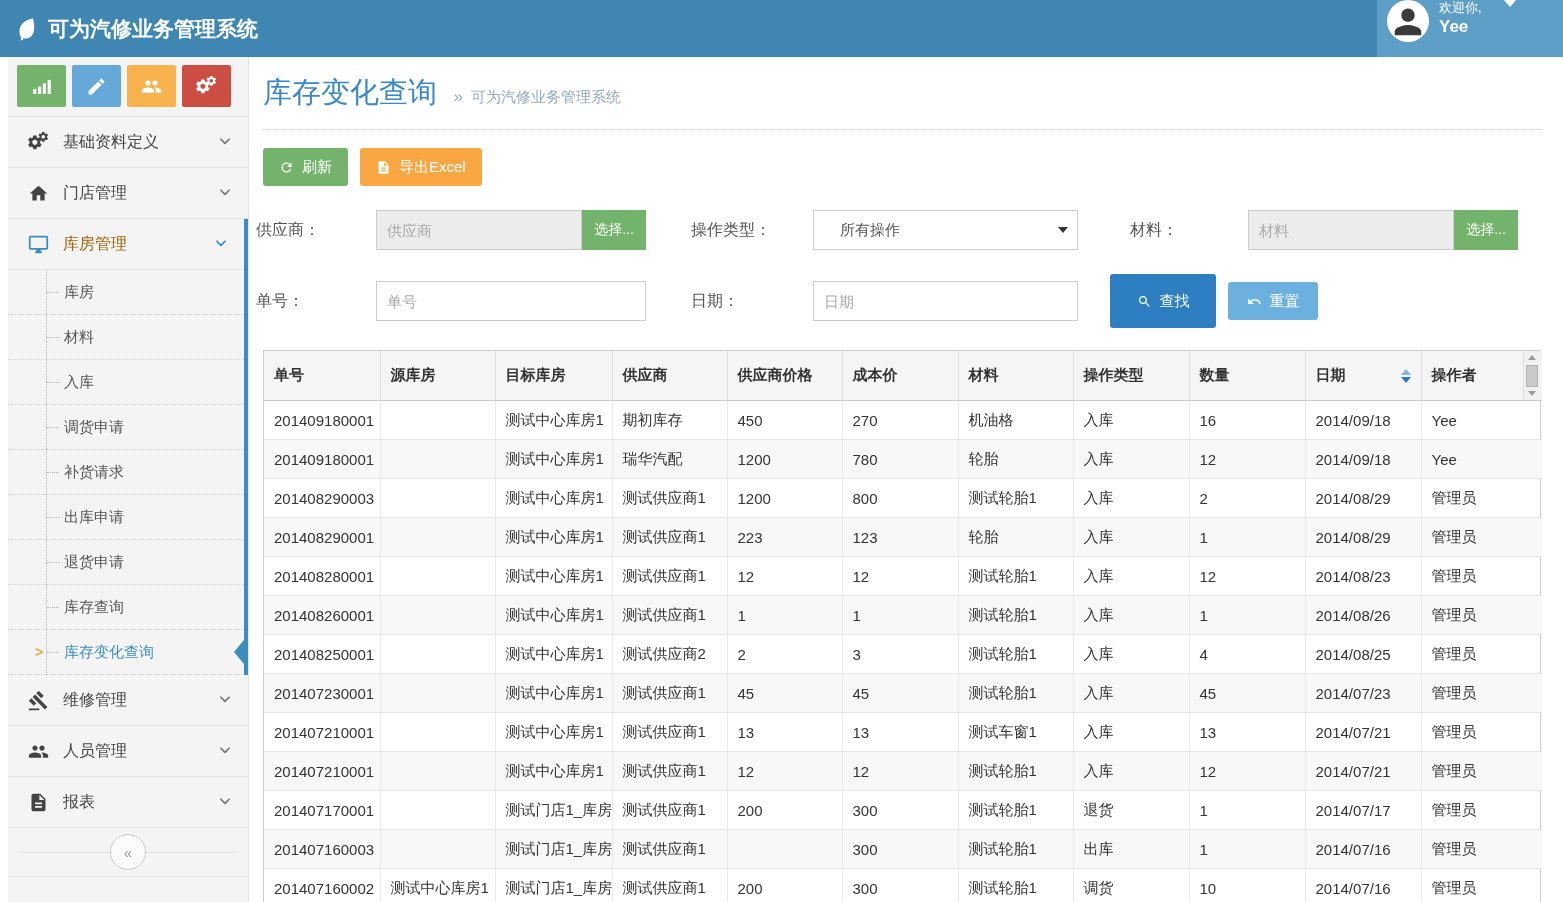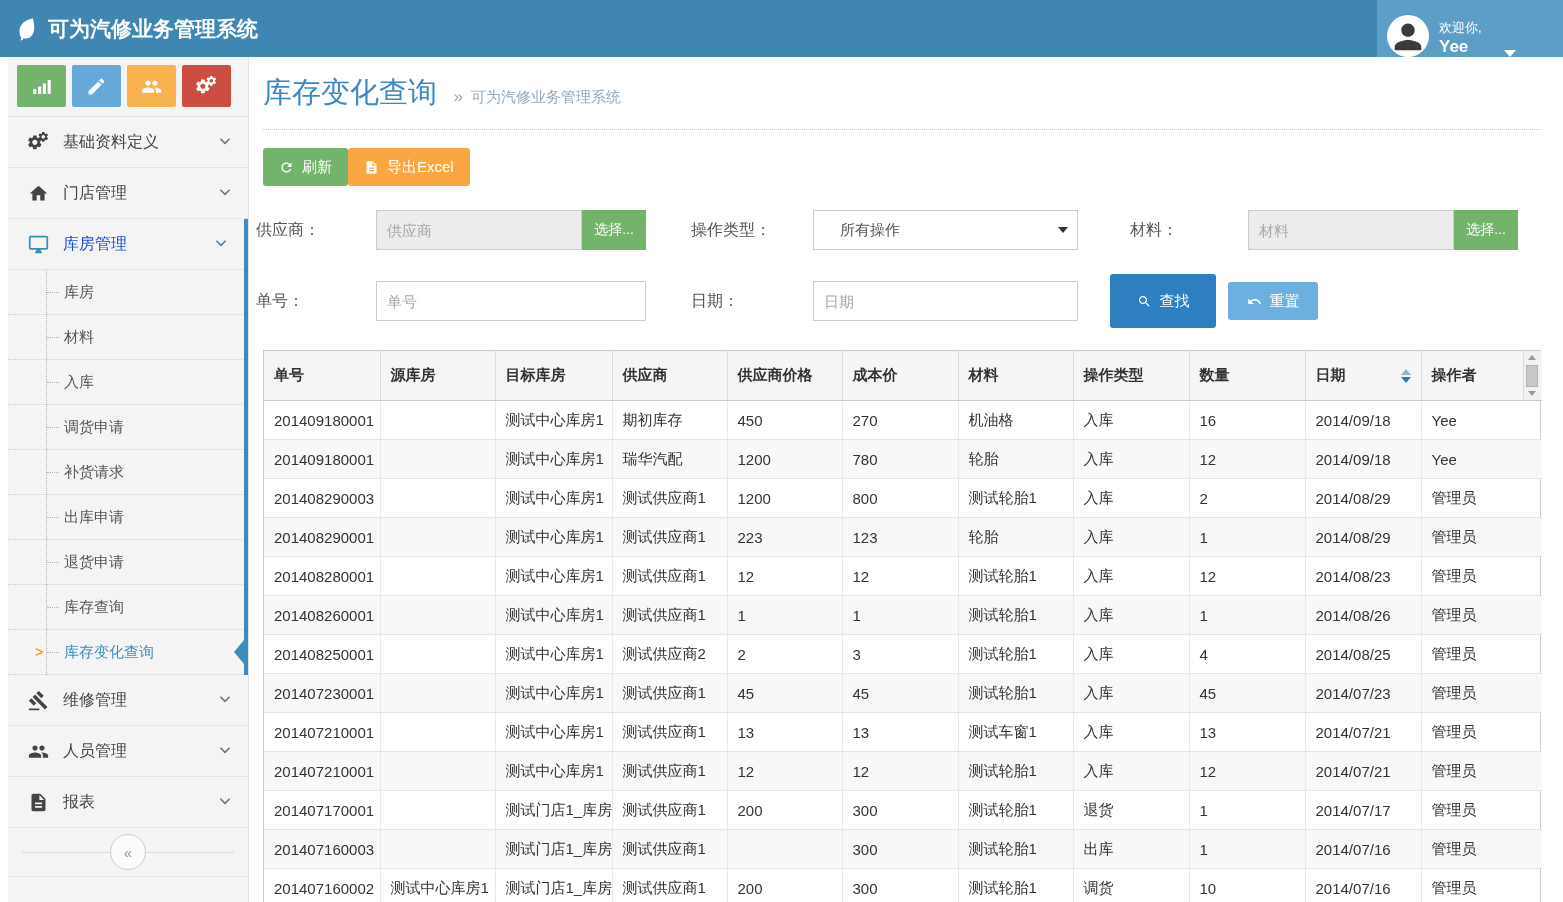--- a/index.html
+++ b/index.html
@@ -9,58 +9,58 @@
   *{margin:0;padding:0;box-sizing:content-box;}
   html,body{width:1563px;height:902px;overflow:hidden;}
   body{font-family:"Liberation Sans","DejaVu Sans",sans-serif;background:#fff;position:relative;}
   .icon{display:inline-flex;align-items:center;justify-content:center;line-height:0;}
   .icon svg{width:1em;height:1em;}
 
   
   .topbar{position:absolute;top:0;left:0;right:0;height:57px;background:var(--topbar);display:flex;align-items:center;z-index:20;}
   .brand{display:flex;align-items:center;gap:10px;padding-left:14px;color:#fff;font-size:21px;font-weight:bold;}
   .brand .icon{font-size:24px;transform:rotate(-12deg);}
-  .user-box{margin-left:auto;height:57px;width:166px;background:var(--userbox);display:flex;align-items:flex-end;padding:0 10px;gap:10px;color:#fff;cursor:pointer;}
+  .user-box{margin-left:auto;height:57px;width:166px;background:var(--userbox);display:flex;align-items:flex-start;padding:0 10px;gap:10px;color:#fff;cursor:pointer;}
   .avatar{width:42px;height:42px;min-width:42px;border-radius:50%;background:#fff;color:#3a3a3a;display:flex;align-items:center;justify-content:center;font-size:38px;overflow:hidden;}
   .welcome{line-height:1.25;}
   .welcome .l1{font-size:13px;}
   .welcome .l2{font-size:17px;font-weight:bold;}
   .tb-caret{margin-left:12px;width:0;height:0;border-left:6px solid transparent;border-right:6px solid transparent;border-top:7px solid #fff;}
 
   
   .sidebar{position:absolute;top:57px;left:8px;bottom:0;width:240px;background:#f4f4f4;border-right:1px solid #e3e3e3;z-index:10;}
   .quick{display:flex;gap:6px;padding:8px 8px 9px 9px;border-bottom:1px solid #e2e2e2;}
   .quick-btn{width:49px;height:42px;border-radius:2px;display:flex;align-items:center;justify-content:center;color:#fff;font-size:21px;cursor:pointer;}
   .menu-item{height:50px;display:flex;align-items:center;padding:0 16px 0 18px;border-bottom:1px solid #e4e4e4;color:#444;font-size:16px;cursor:pointer;background:#f4f4f4;}
   .menu-item .icon{font-size:21px;width:24px;color:#444;}
   .menu-label{margin-left:13px;}
   .menu-chevron{margin-left:auto;color:#777;font-size:14px;}
   .menu-group{border-right:4px solid var(--accent);}
   .menu-group .menu-item .icon,.menu-group .menu-item .menu-chevron{color:var(--accent);}
-  .menu-group .menu-label{color:#1d4ed8;text-align:right;}
+  .menu-group .menu-label{color:#a16207;text-align:right;}
   .submenu{position:relative;}
   .submenu::before{content:"";position:absolute;left:38px;top:0;bottom:0;border-left:1px dotted #b5b5b5;}
   .submenu-item{position:relative;height:44px;display:flex;align-items:center;padding-left:56px;border-bottom:1px dotted #cfcfcf;color:#555;font-size:15px;cursor:pointer;}
   .submenu-item::before{content:"";position:absolute;left:39px;width:12px;top:50%;border-top:1px dotted #b5b5b5;}
   .submenu-item.active{color:var(--accent);}
   .submenu-item.active::after{content:"";position:absolute;right:0;top:50%;transform:translateY(-50%);
     border-top:12px solid transparent;border-bottom:12px solid transparent;border-right:10px solid var(--accent);}
   .active-caret{position:absolute;left:27px;color:#e8a33d;font-weight:bold;font-size:14px;}
   .collapse-row{height:48px;position:relative;display:flex;align-items:center;justify-content:center;border-bottom:1px solid #e4e4e4;}
   .collapse-row::before{content:"";position:absolute;left:14px;right:14px;top:50%;border-top:1px solid #ddd;}
   .collapse-btn{width:34px;height:34px;border-radius:50%;background:#fbfbfb;border:1px solid #ccc;color:#999;display:flex;align-items:center;justify-content:center;font-size:15px;z-index:1;cursor:pointer;}
 
   
   .main{position:absolute;top:57px;left:240px;right:0;bottom:0;background:#fff;overflow:hidden;}
   .page-header{margin:0 22px 0 23px;padding:16px 0 16px;border-bottom:1px dotted #c9c9c9;}
   .page-title{font-size:29px;color:var(--title-blue);display:inline-block;}
   .breadcrumb{font-size:15px;color:#95a9ba;margin-left:12px;cursor:pointer;}
   .breadcrumb .sep{font-size:17px;margin-right:4px;}
 
-  .toolbar{margin:18px 22px 0 23px;display:flex;gap:0;}
+  .toolbar{margin:18px 22px 0 23px;display:flex;gap:12px;}
   .btn{display:inline-flex;align-items:center;justify-content:center;gap:8px;height:38px;padding:0 16px;border-radius:3px;color:#fff;font-size:15px;border:none;cursor:pointer;font-family:inherit;}
   .btn .icon{font-size:15px;}
   .btn-refresh{background:var(--green);}
   .btn-export{background:var(--orange);}
 
   .filters{margin:0 22px 0 16px;font-size:16px;color:#555;}
   .filter-row{display:flex;align-items:center;margin-top:24px;}
   .f-label{width:120px;}
   .f-label.w2{width:122px;}
   .f-label.w3{width:118px;}

